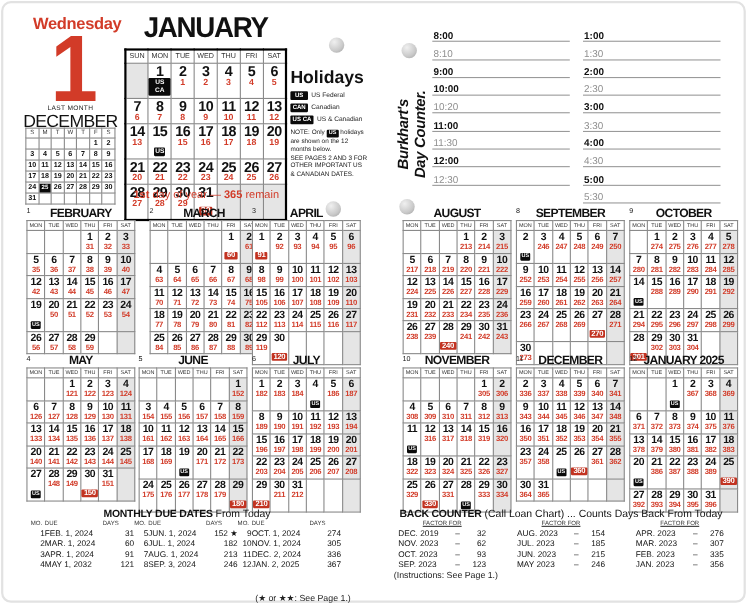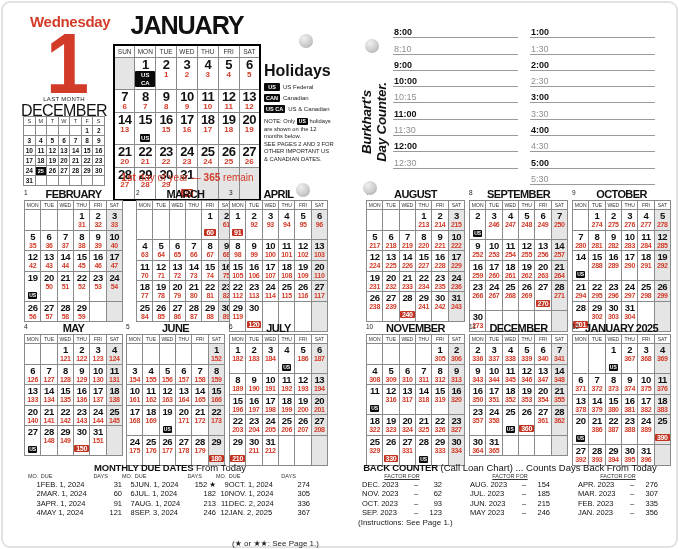--- a/index.html
+++ b/index.html
@@ -1172,21 +1172,21 @@
               <td class="due">MAR. 1, 2024</td>
               <td class="days">60</td>
             </tr>
             <tr>
               <td class="mo">3</td>
               <td class="due">APR. 1, 2024</td>
               <td class="days">91</td>
             </tr>
             <tr>
               <td class="mo">4</td>
-              <td class="due">MAY 1, 2024</td>
+              <td class="due">MAY 1, 2032</td>
               <td class="days">121</td>
             </tr>
           </tbody>
         </table>
         <table class="due-t">
           <thead>
             <tr>
               <th class="mo">MO.</th>
               <th class="due">DUE</th>
               <th class="days">DAYS</th>
@@ -1267,21 +1267,21 @@
           <div class="slot half">
             <span class="slot-time">8:10</span>
           </div>
           <div class="slot hour">
             <span class="slot-time">9:00</span>
           </div>
           <div class="slot hour">
             <span class="slot-time">10:00</span>
           </div>
           <div class="slot half">
-            <span class="slot-time">10:15</span>
+            <span class="slot-time">10:20</span>
           </div>
           <div class="slot hour">
             <span class="slot-time">11:00</span>
           </div>
           <div class="slot half">
             <span class="slot-time">11:30</span>
           </div>
           <div class="slot hour">
             <span class="slot-time">12:00</span>
           </div>
@@ -2122,21 +2122,21 @@
     <div class="abs ctr sec-title" style="left:15px;top:462px;width:310px;">
       <b>BACK COUNTER</b>
       <span>(Call Loan Chart) ... Counts Days Back From Today</span>
     </div>
     <div class="abs back-groups" style="left:22px;top:473px;width:296px;">
         <div>
           <div class="factor-head">FACTOR FOR</div>
           <table class="back-t">
             <tbody>
               <tr>
-                <td class="bm">DEC. 2023</td>
+                <td class="bm">DEC. 2019</td>
                 <td class="bd">–</td>
                 <td class="bv">32</td>
               </tr>
               <tr>
                 <td class="bm">NOV. 2023</td>
                 <td class="bd">–</td>
                 <td class="bv">62</td>
               </tr>
               <tr>
                 <td class="bm">OCT. 2023</td>

